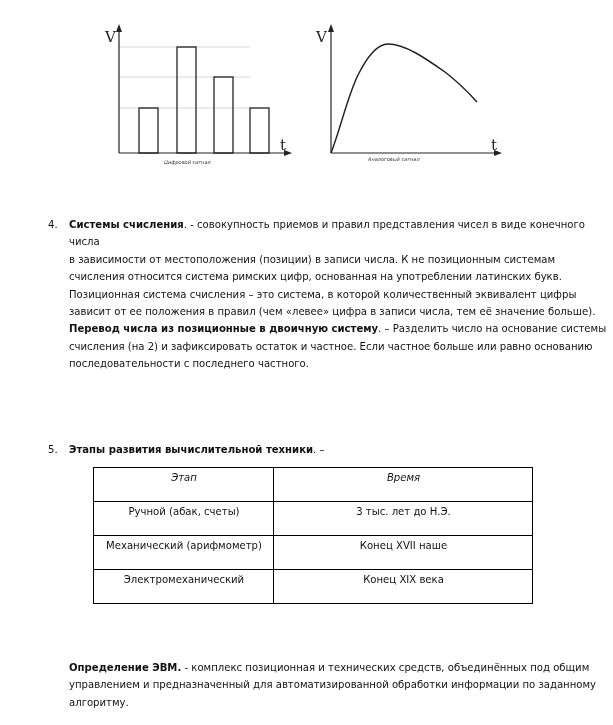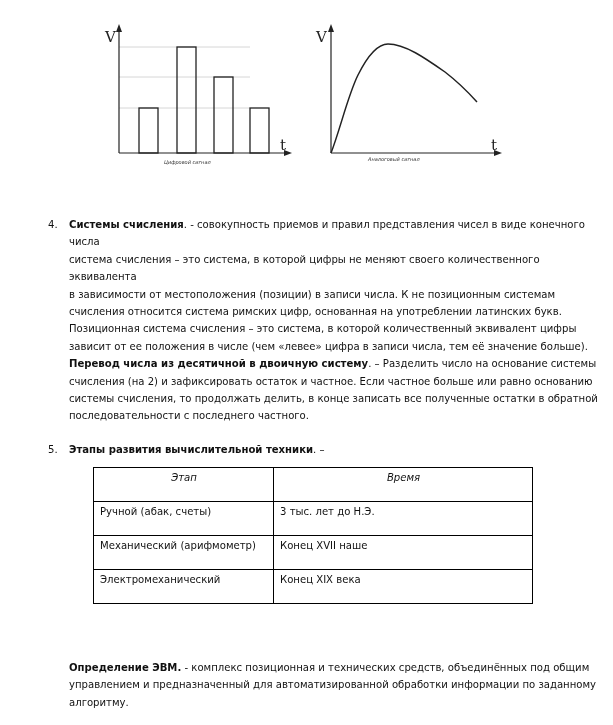--- a/index.html
+++ b/index.html
@@ -23,21 +23,21 @@
       position: absolute; font-size: 10.1px; line-height: 17.4px; color: #111;
     }
     .num { position: absolute; font-size: 10.1px; line-height: 17.4px; }
     .b { font-weight: bold; }
     table.stages {
       position: absolute; left: 93px; top: 467px; width: 440px;
       border-collapse: collapse; font-size: 10.1px; color: #111;
     }
     table.stages td, table.stages th {
       border: 1px solid #000; vertical-align: top; padding: 4px 5px 0 6px;
-      height: 29px; font-weight: normal; text-align: left;
+      height: 29px; font-weight: normal; text-align: center;
     }
     table.stages th { text-align: center; font-style: italic; }
     table.stages td.c1, table.stages th.c1 { width: 168px; }
   </style>
 </head>
 <body>
 
 <div class="figures">
 
   <div class="fig" style="left:100px; top:0;">
@@ -69,28 +69,26 @@
     </svg>
     <span class="axis-letter" style="left:6px; top:28px;">V</span>
     <span class="axis-letter" style="left:181px; top:136px;">t</span>
     <span class="fig-caption" style="left:58px; top:156px;">Аналоговый сигнал</span>
   </div>
 </div>
 
 <span class="num" style="left:48px; top:216px;">4.</span>
 <div class="para" style="left:69px; top:216px; width:540px;">
   <div><span class="b">Системы счисления</span><span>. - совокупность приемов и правил представления чисел в виде конечного числа</span></div>
-  <div>система счисления – это система, в которой цифры не меняют своего количественного эквивалента</div>
   <div>в зависимости от местоположения (позиции) в записи числа. К не позиционным системам</div>
   <div>счисления относится система римских цифр, основанная на употреблении латинских букв.</div>
   <div>Позиционная система счисления – это система, в которой количественный эквивалент цифры</div>
-  <div>зависит от ее положения в числе (чем «левее» цифра в записи числа, тем её значение больше).</div>
-  <div><span class="b">Перевод числа из десятичной в двоичную систему</span><span>. – Разделить число на основание системы</span></div>
+  <div>зависит от ее положения в правил (чем «левее» цифра в записи числа, тем её значение больше).</div>
+  <div><span class="b">Перевод числа из позиционные в двоичную систему</span><span>. – Разделить число на основание системы</span></div>
   <div>счисления (на 2) и зафиксировать остаток и частное. Если частное больше или равно основанию</div>
-  <div>системы счисления, то продолжать делить, в конце записать все полученные остатки в обратной</div>
   <div>последовательности с последнего частного.</div>
 </div>
 
 <span class="num" style="left:48px; top:441px;">5.</span>
 <div class="para" style="left:69px; top:441px;"><span class="b">Этапы развития вычислительной техники</span><span>. –</span></div>
 
 <table class="stages">
   <tbody>
       <tr>
     <th class="c1">Этап</th>

